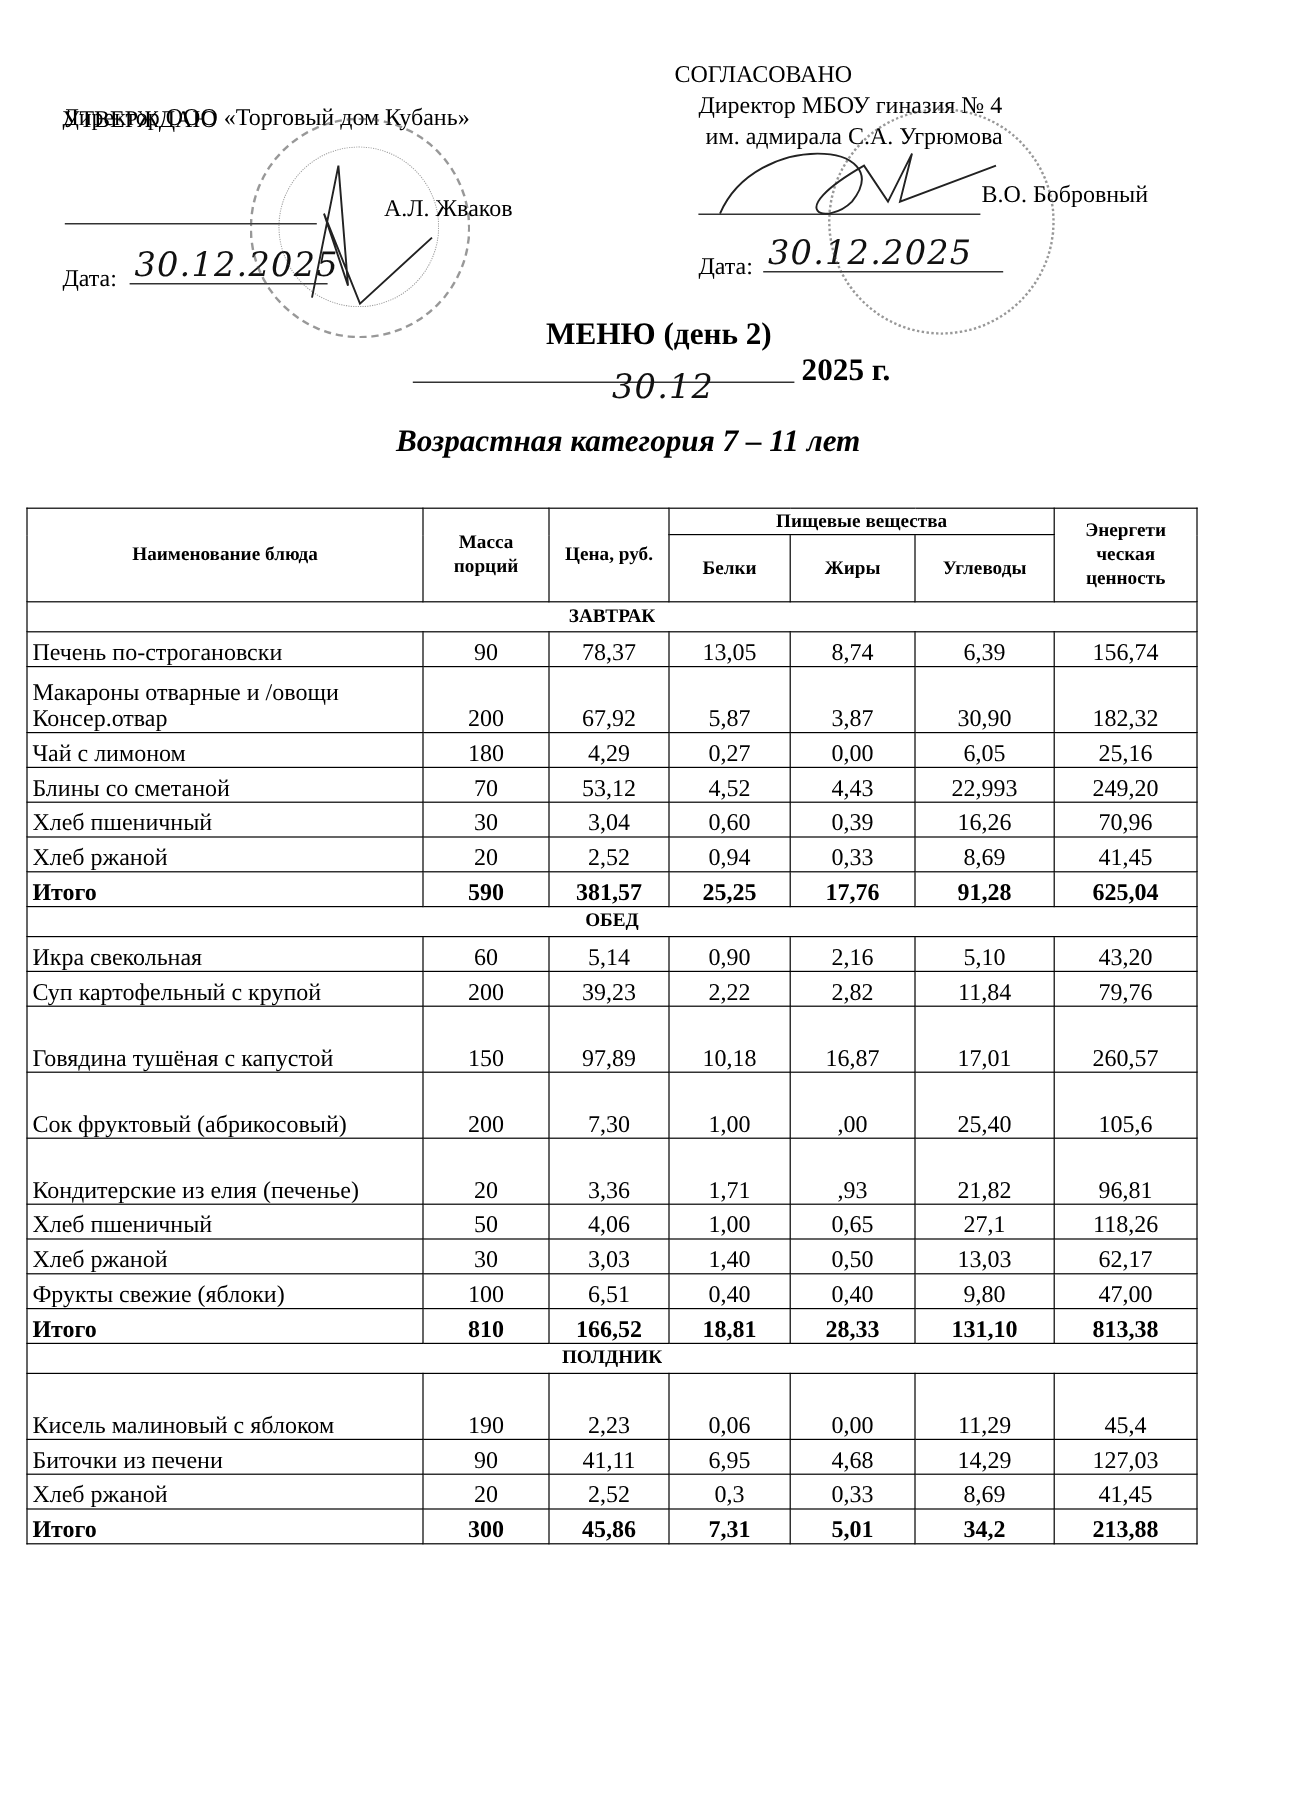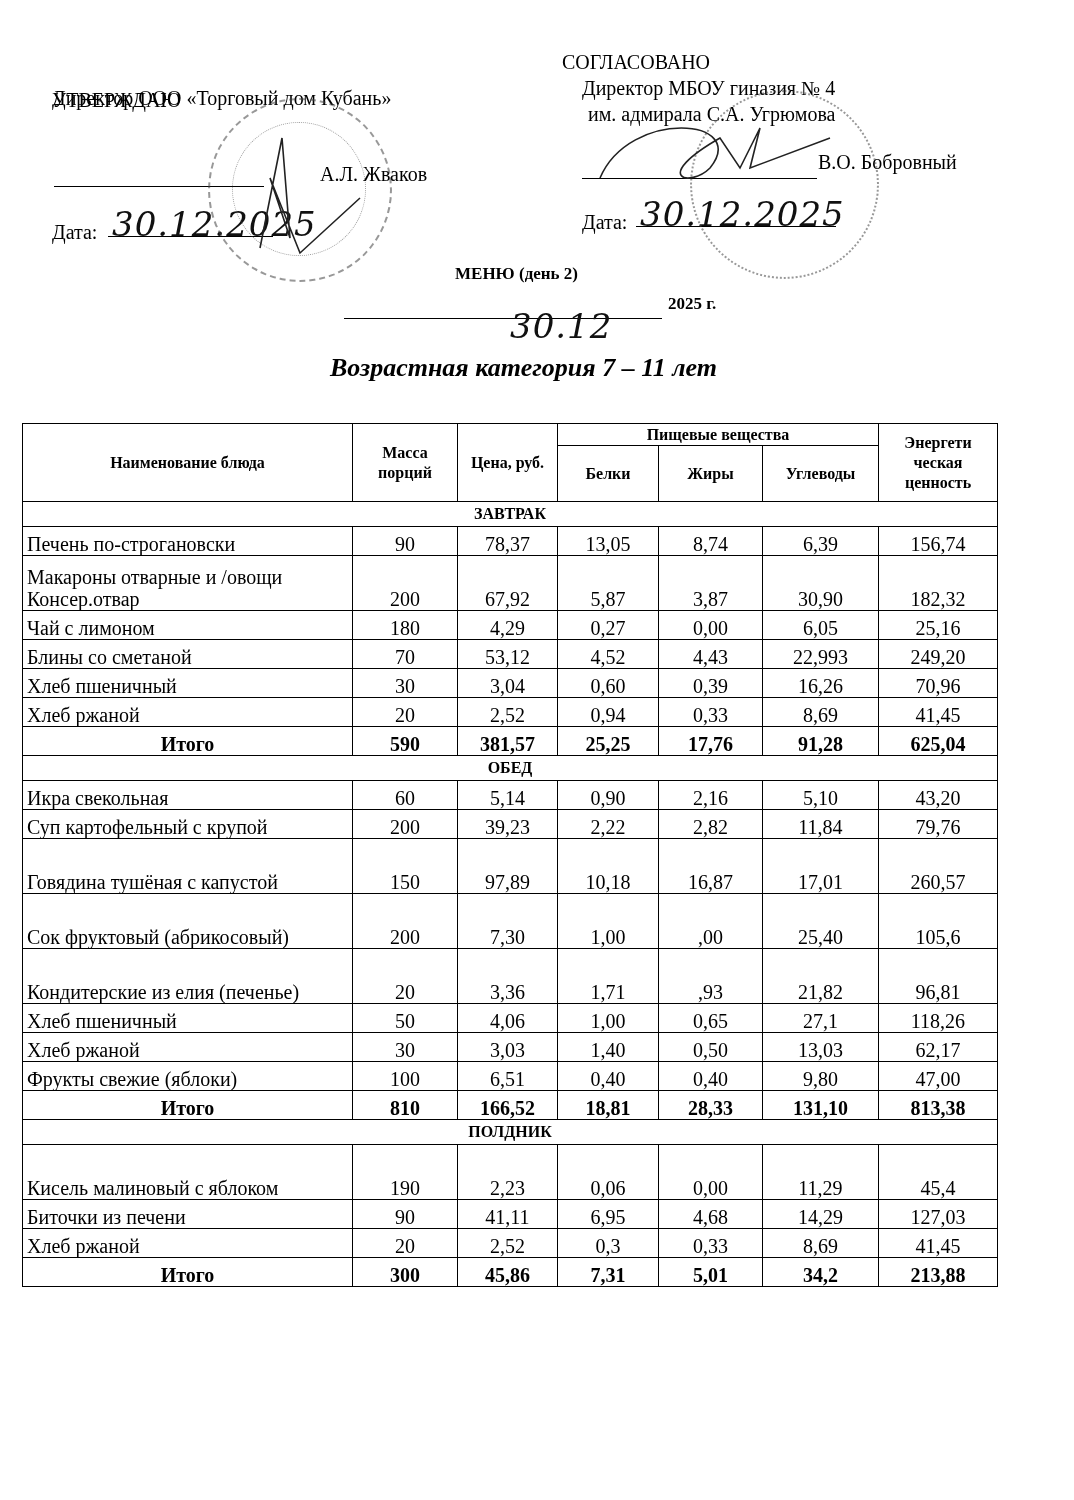--- a/index.html
+++ b/index.html
@@ -1,33 +1,33 @@
 <!DOCTYPE html>
 <html><head>
 <meta charset="utf-8">
 <style>
   html, body { margin:0; padding:0; background:#ffffff; }
   body { width:1074px; height:1500px; position:relative; overflow:hidden;
          font-family:"Liberation Serif", serif; color:#000; }
   .abs { position:absolute; }
   .hdr-text { font-size:20px; line-height:24px; white-space:nowrap; }
   .sigline { position:absolute; border-bottom:1.5px solid #000; }
-  .handwrite { font-family:"DejaVu Serif", serif; font-style:italic; font-size:34px; color:#111; letter-spacing:1px; }
+  .handwrite { font-family:"DejaVu Serif", serif; font-style:italic; font-size:28px; color:#111; letter-spacing:1px; }
   .stamp { position:absolute; border-radius:50%; border:2px dashed #444; opacity:.55; }
   .stamp.inner { border:1.5px dotted #555; }
-  .title { font-weight:bold; font-size:17px; }
+  .title { font-weight:bold; font-size:26px; }
   .subtitle { font-weight:bold; font-style:italic; font-size:26px; }
   table.menu { position:absolute; left:22px; top:423px; width:975px; border-collapse:collapse; table-layout:fixed; }
   table.menu td, table.menu th { border:1.5px solid #000; padding:0 4px; font-size:20px; line-height:22px; vertical-align:bottom; }
   table.menu th { font-size:16px; font-weight:bold; vertical-align:middle; text-align:center; line-height:20px; padding:0 2px; }
   table.menu td.num { text-align:center; }
   table.menu td.name { text-align:left; padding-left:4px; }
   table.menu tr.section td { text-align:center; font-weight:bold; font-size:16px; height:24px; vertical-align:middle; }
   table.menu tr.total td { font-weight:bold; height:28px; }
-  table.menu tr.total td.name { text-align:center;margin-top:24px; }
+  table.menu tr.total td.name { text-align:left;margin-top:24px; }
   tr.r1 td { height:28px; }
   tr.r2 td { height:54px; }
 </style>
 </head>
 <body>
 
 <div class="abs hdr-text" style="left:52px;top:62px;margin-top:26px;">УТВЕРЖДАЮ</div>
 <div class="abs hdr-text" style="left:52px;top:86px;">Директор ООО «Торговый дом Кубань»</div>
 <div class="sigline" style="left:54px;top:186px;width:210px;"></div>
 <div class="abs hdr-text" style="left:272px;top:162px;margin-left:48px;">А.Л. Жваков</div>

